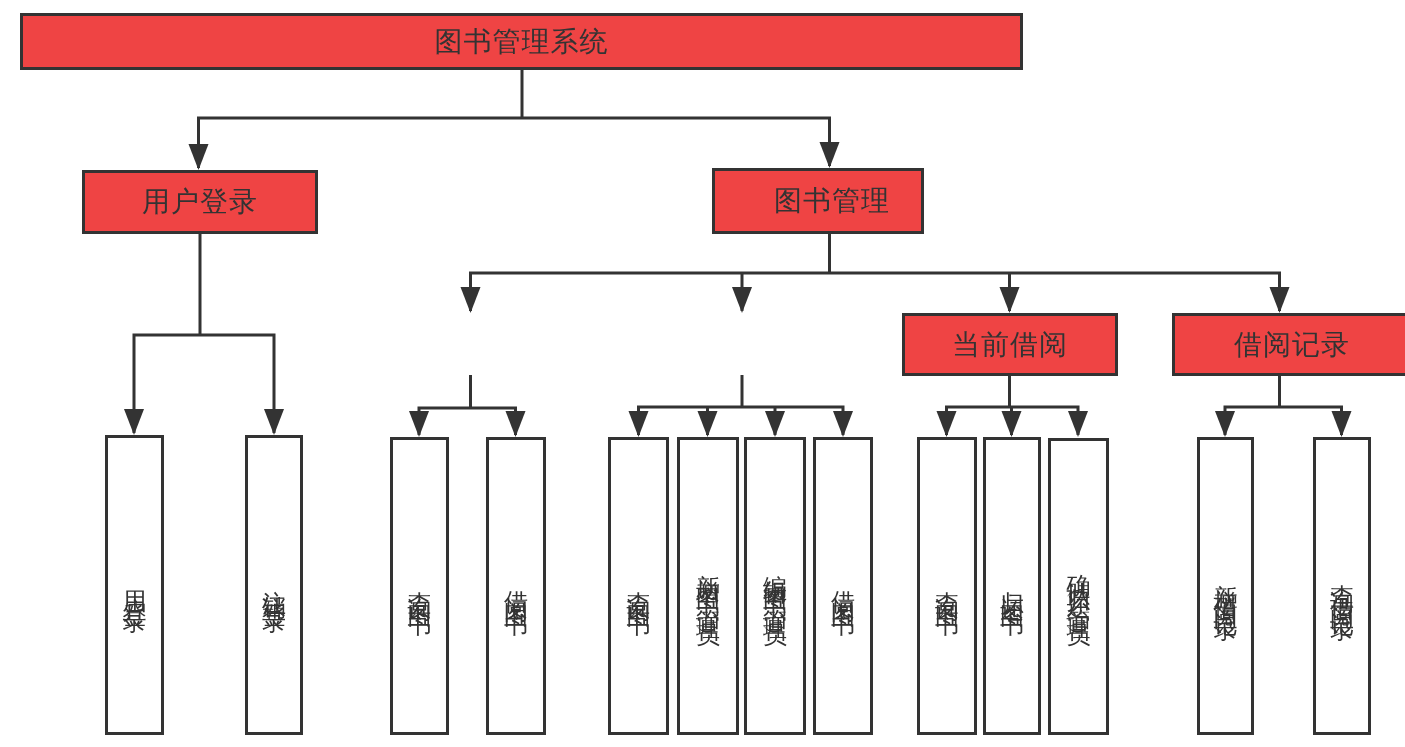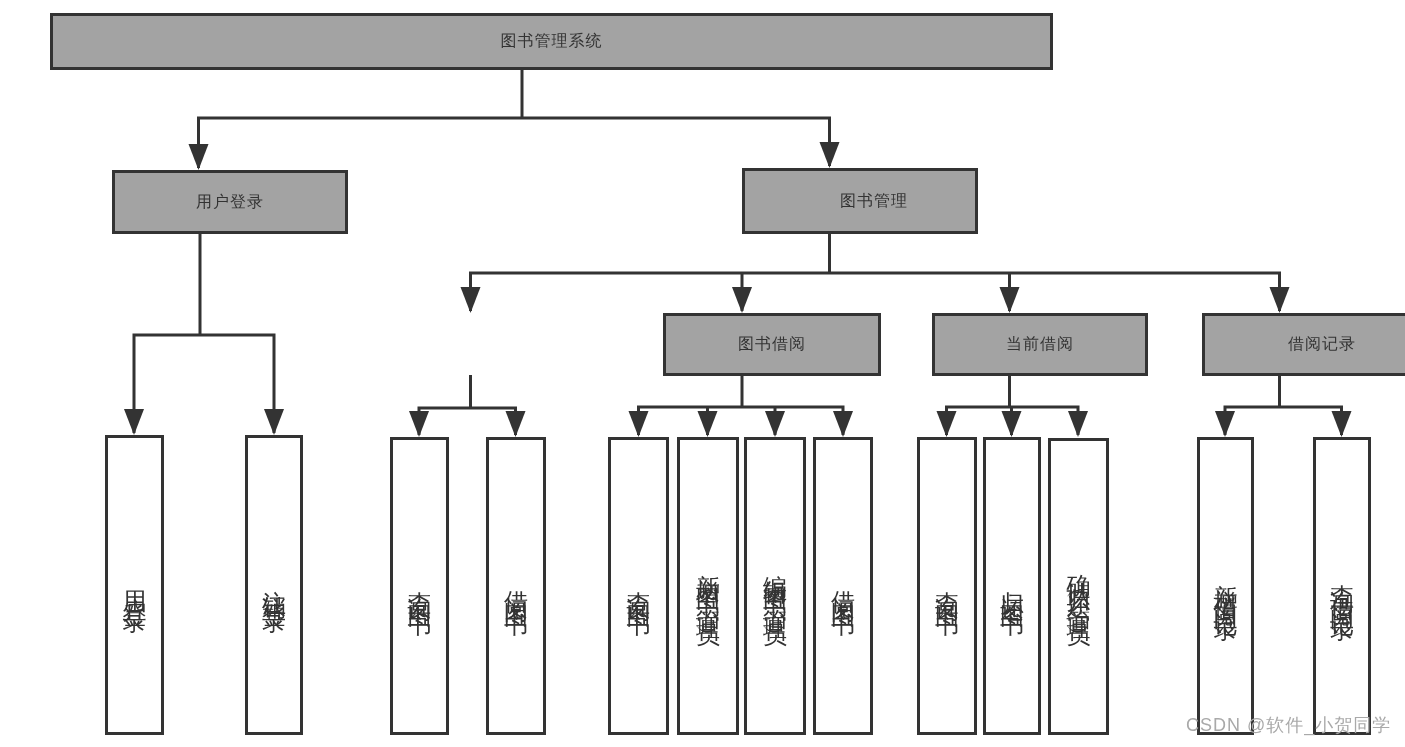--- a/index.html
+++ b/index.html
@@ -15,30 +15,29 @@
   }
 
   .wires {
     position: absolute;
     left: 0; top: 0;
     width: 1405px; height: 747px;
   }
 
   .node {
     position: absolute;
-    background: #a3a3a3;
+    background: #ef4444;
     border: 3px solid #333333;
     display: flex;
     align-items: center;
     justify-content: center;
-    font-size: 16px;
+    font-size: 28px;
     letter-spacing: 1px;
     color: #333333;
     z-index: 2;
-    margin-left: 30px;
   }
 
   .vnode {
     position: absolute;
     background: #ffffff;
     border: 3px solid #333333;
     display: flex;
     align-items: center;
     justify-content: center;
     color: #333333;
@@ -128,23 +127,22 @@
       <path d="M1279.5 375 V407"></path>
       <path d="M1225 435 V407 H1341.5 V435"></path>
       <polygon points="1215,411 1235,411 1225,437" fill="#333333" stroke="none"></polygon>
       <polygon points="1331.5,411 1351.5,411 1341.5,437" fill="#333333" stroke="none"></polygon>
     </g>
   </svg>
 
   <div class="node" style="left:20px; top:13px; width:1003px; height:57px;">图书管理系统</div>
 
   <div class="node" style="left:82px; top:170px; width:236px; height:64px;">用户登录</div>
-  <div class="node" style="left:712px; top:168px; width:236px; height:66px;padding-left:28px;">图书管理</div>
+  <div class="node" style="left:712px; top:168px; width:212px; height:66px;padding-left:28px;">图书管理</div>
 
-  <div class="node" style="left:633px; top:313px; width:218px; height:63px;">图书借阅</div>
   <div class="node" style="left:902px; top:313px; width:216px; height:63px;text-align:right;">当前借阅</div>
   <div class="node" style="left:1172px; top:313px; width:240px; height:63px;">借阅记录</div>
 
   <div class="vnode" style="left:105px; top:435px; width:59px; height:300px;">
     <span class="vtext">用户登录</span>
   </div>
   <div class="vnode" style="left:245px; top:435px; width:58px; height:300px;">
     <span class="vtext">注销登录</span>
   </div>
 
@@ -178,15 +176,14 @@
     <span class="vtext">确认归还（管理员）</span>
   </div>
 
   <div class="vnode" style="left:1197px; top:437px; width:57px; height:298px;">
     <span class="vtext">新增借阅记录</span>
   </div>
   <div class="vnode" style="left:1313px; top:437px; width:58px; height:298px;">
     <span class="vtext">查询借阅记录</span>
   </div>
 
-  <div class="watermark">CSDN @软件_小贺同学</div>
 
 </div>
 
 </body></html>

